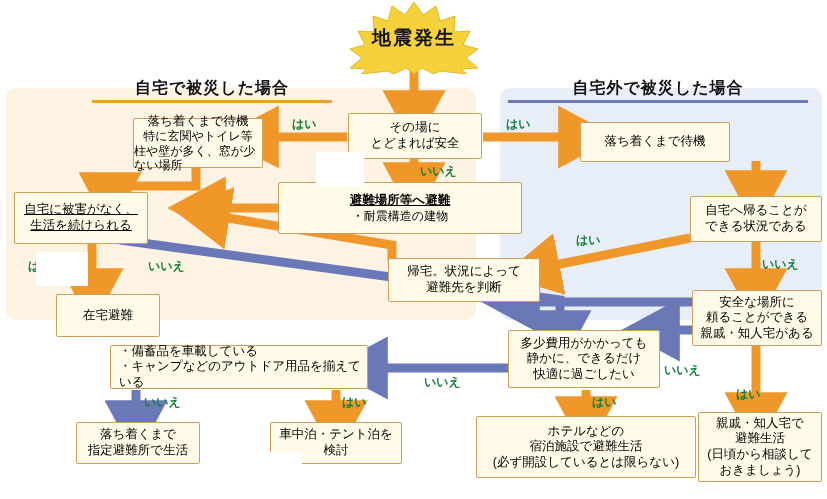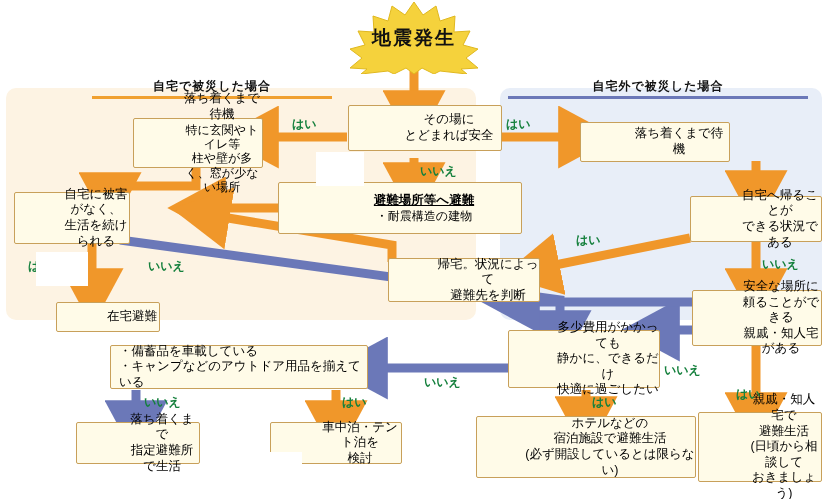--- a/index.html
+++ b/index.html
@@ -10,21 +10,21 @@
     font-size:12px;color:#000;
   }
   #root{position:absolute;left:0;top:0;width:827px;height:499px;}
 
   
   .panel{position:absolute;border-radius:10px;}
   .panel-home{left:6px;top:88px;width:470px;height:232px;background:#fdf3e3;}
   .panel-away{left:500px;top:88px;width:322px;height:232px;background:#e8eef8;}
 
   .panel-title{
-    position:absolute;text-align:center;font-weight:bold;font-size:12px;
+    position:absolute;text-align:center;font-weight:bold;font-size:16px;
     color:#111;letter-spacing:1px;white-space:nowrap;
   }
   .panel-title.home{left:92px;top:78px;width:240px;}
   .panel-title.away{left:508px;top:78px;width:300px;}
   .panel-title .bar{
     position:absolute;left:0;right:0;bottom:-4px;height:3px;
   }
   .panel-title.home .bar{background:#f0a030;}
   .panel-title.away .bar{background:#6b78b8;}
 
@@ -34,22 +34,22 @@
   .burst .label{
     position:absolute;left:0;top:0;width:168px;height:72px;
     display:flex;align-items:center;justify-content:center;
     font-weight:bold;font-size:19px;color:#111;letter-spacing:2px;
   }
 
   
   .box{
     position:absolute;box-sizing:border-box;
     display:flex;flex-direction:column;align-items:center;justify-content:center;
-    text-align:center;line-height:1.25;
-    border:1px solid #c8a05a;background:#fffbe8;border-radius:2px;padding-left:48px;
+    line-height:1.25;
+    border:1px solid #c8a05a;background:#fffbe8;border-radius:2px;
   }
   .box .l1{font-size:12.5px;}
   .box .sub{font-size:12px;line-height:1.2;}
   .box.left{align-items:flex-start;text-align:left;padding-left:8px;}
 
   
   .elabel{
     position:absolute;font-size:12px;font-weight:bold;color:#15803d;
     white-space:nowrap;
   }
@@ -129,56 +129,56 @@
 
   <div class="panel-title home">
     <span>自宅で被災した場合</span>
     <span class="bar"></span>
   </div>
   <div class="panel-title away">
     <span>自宅外で被災した場合</span>
     <span class="bar"></span>
   </div>
 
-  <div class="box" style="left:348px;top:105px;width:154px;height:46px;">
+  <div class="box" style="left:348px;top:113px;width:134px;height:46px;">
     <div class="l1">その場に</div>
     <div class="l1">とどまれば安全</div>
   </div>
 
   <div class="box" style="left:133px;top:118px;width:130px;height:50px;">
     <div class="l1">落ち着くまで待機</div>
     <div class="sub">特に玄関やトイレ等</div>
     <div class="sub">柱や壁が多く、窓が少ない場所</div>
   </div>
 
   <div class="box" style="left:580px;top:122px;width:150px;height:40px;">
     <div class="l1">落ち着くまで待機</div>
   </div>
 
   <div class="box" style="left:278px;top:182px;width:244px;height:52px;">
     <div class="l1" style="font-weight:bold;text-decoration:underline;">避難場所等へ避難</div>
     <div class="sub">・耐震構造の建物</div>
   </div>
 
-  <div class="box" style="left:14px;top:192px;width:116px;height:52px;">
+  <div class="box" style="left:14px;top:192px;width:134px;height:52px;text-decoration:underline;">
     <div class="l1">自宅に被害がなく、</div>
     <div class="l1">生活を続けられる</div>
   </div>
 
   <div class="box" style="left:388px;top:258px;width:152px;height:44px;">
     <div class="l1">帰宅。状況によって</div>
     <div class="l1">避難先を判断</div>
   </div>
 
   <div class="box" style="left:690px;top:196px;width:132px;height:46px;">
     <div class="l1">自宅へ帰ることが</div>
     <div class="l1">できる状況である</div>
   </div>
 
-  <div class="box" style="left:56px;top:302px;width:104px;height:30px;">
+  <div class="box" style="left:56px;top:294px;width:104px;height:43px;">
     <div class="l1">在宅避難</div>
   </div>
 
   <div class="box" style="left:692px;top:290px;width:130px;height:56px;">
     <div class="l1">安全な場所に</div>
     <div class="l1">頼ることができる</div>
     <div class="l1">親戚・知人宅がある</div>
   </div>
 
   <div class="box" style="left:508px;top:330px;width:152px;height:58px;">

